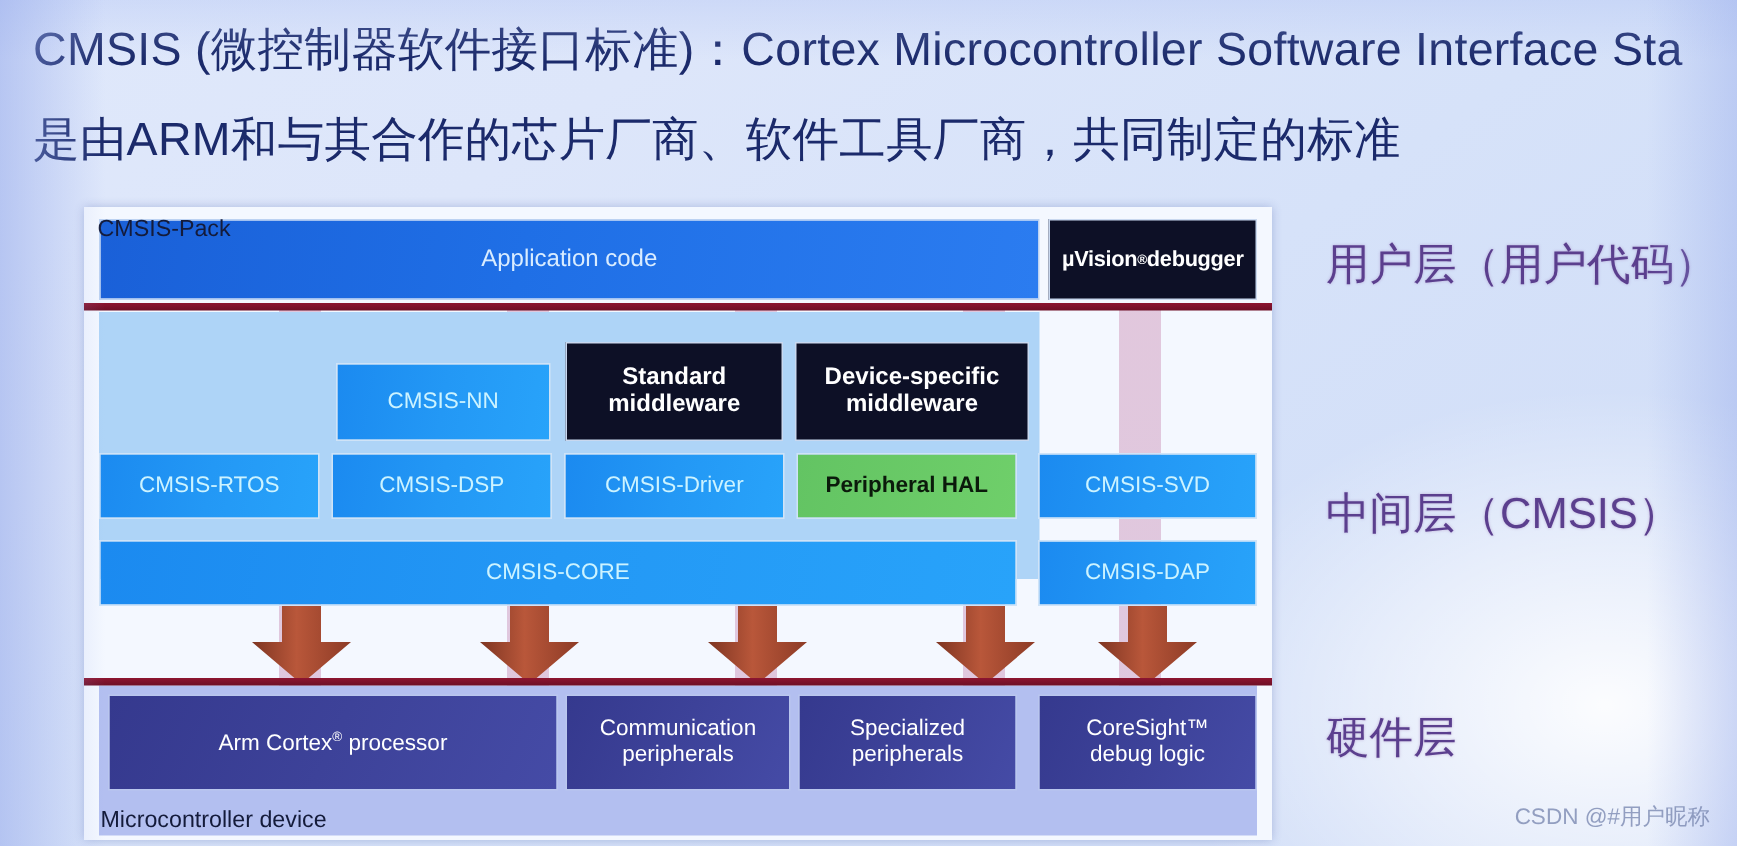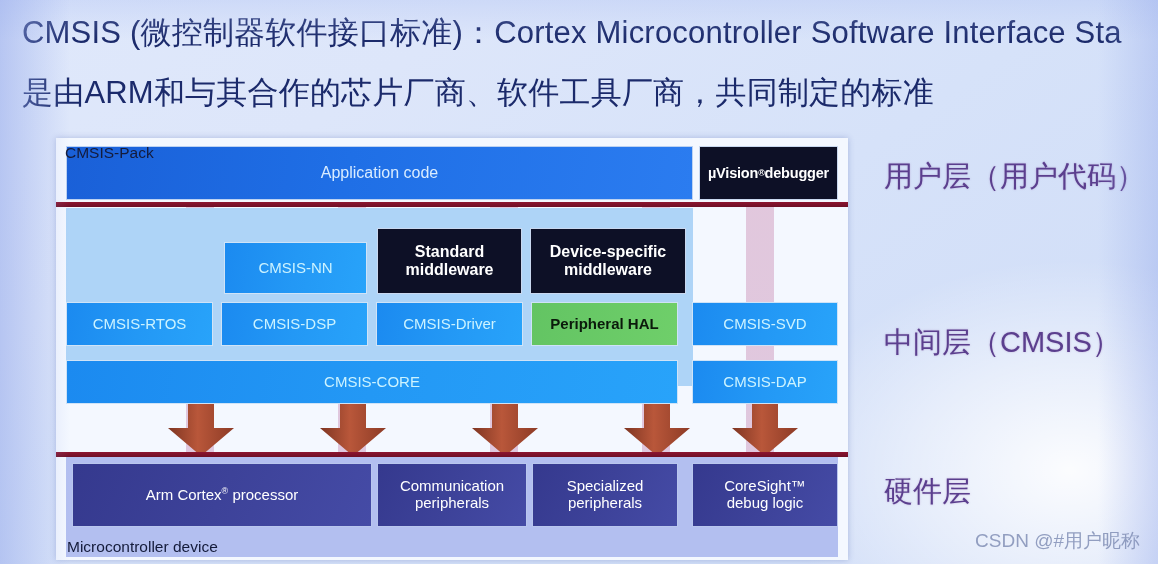--- a/index.html
+++ b/index.html
@@ -170,21 +170,21 @@
     z-index: 2;
   }
   #anno-user { top: 157px; }
   #anno-mid  { top: 323px; }
   #anno-hw   { top: 472px; }
 
   
   #watermark {
     position: absolute;
     right: 18px; bottom: 10px;
-    font-size: 19px;
+    font-size: 15px;
     color: rgba(120,135,175,0.78);
     z-index: 5;
     white-space: nowrap;
   }
 </style>
 </head>
 <body>
 
 <div id="root">
 

